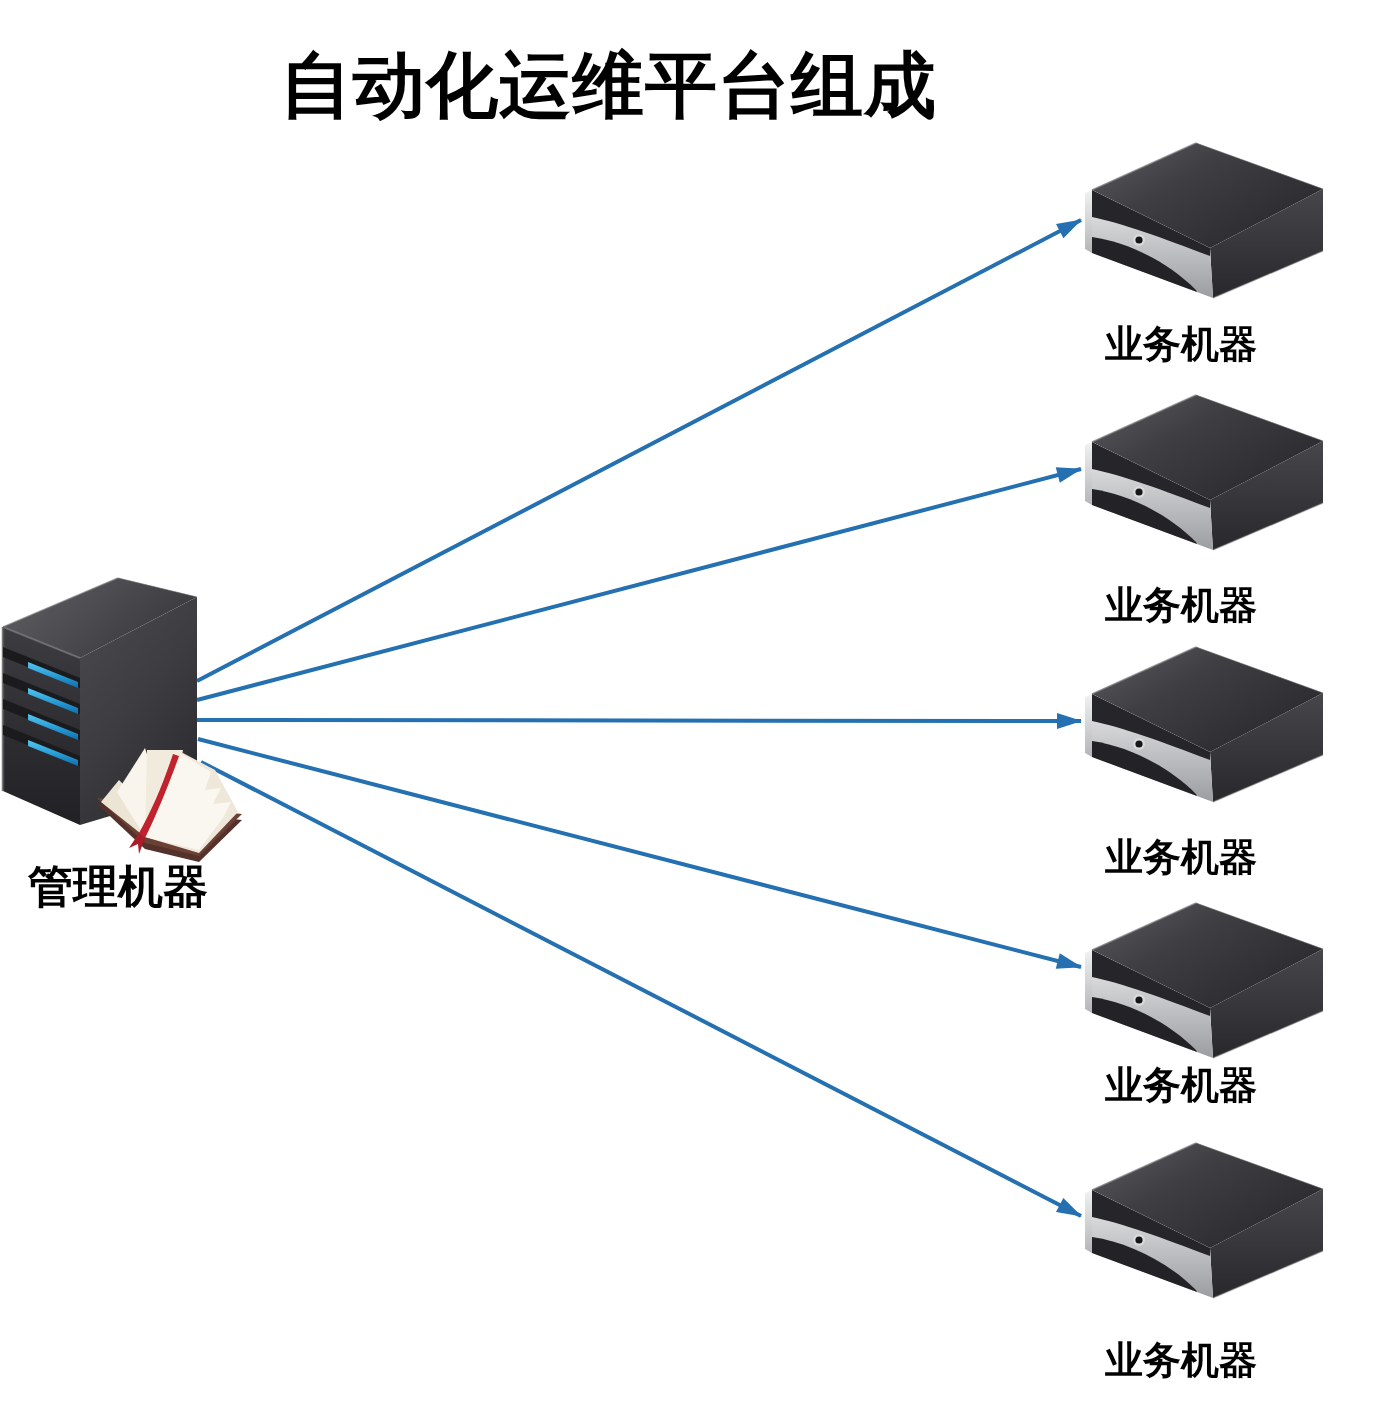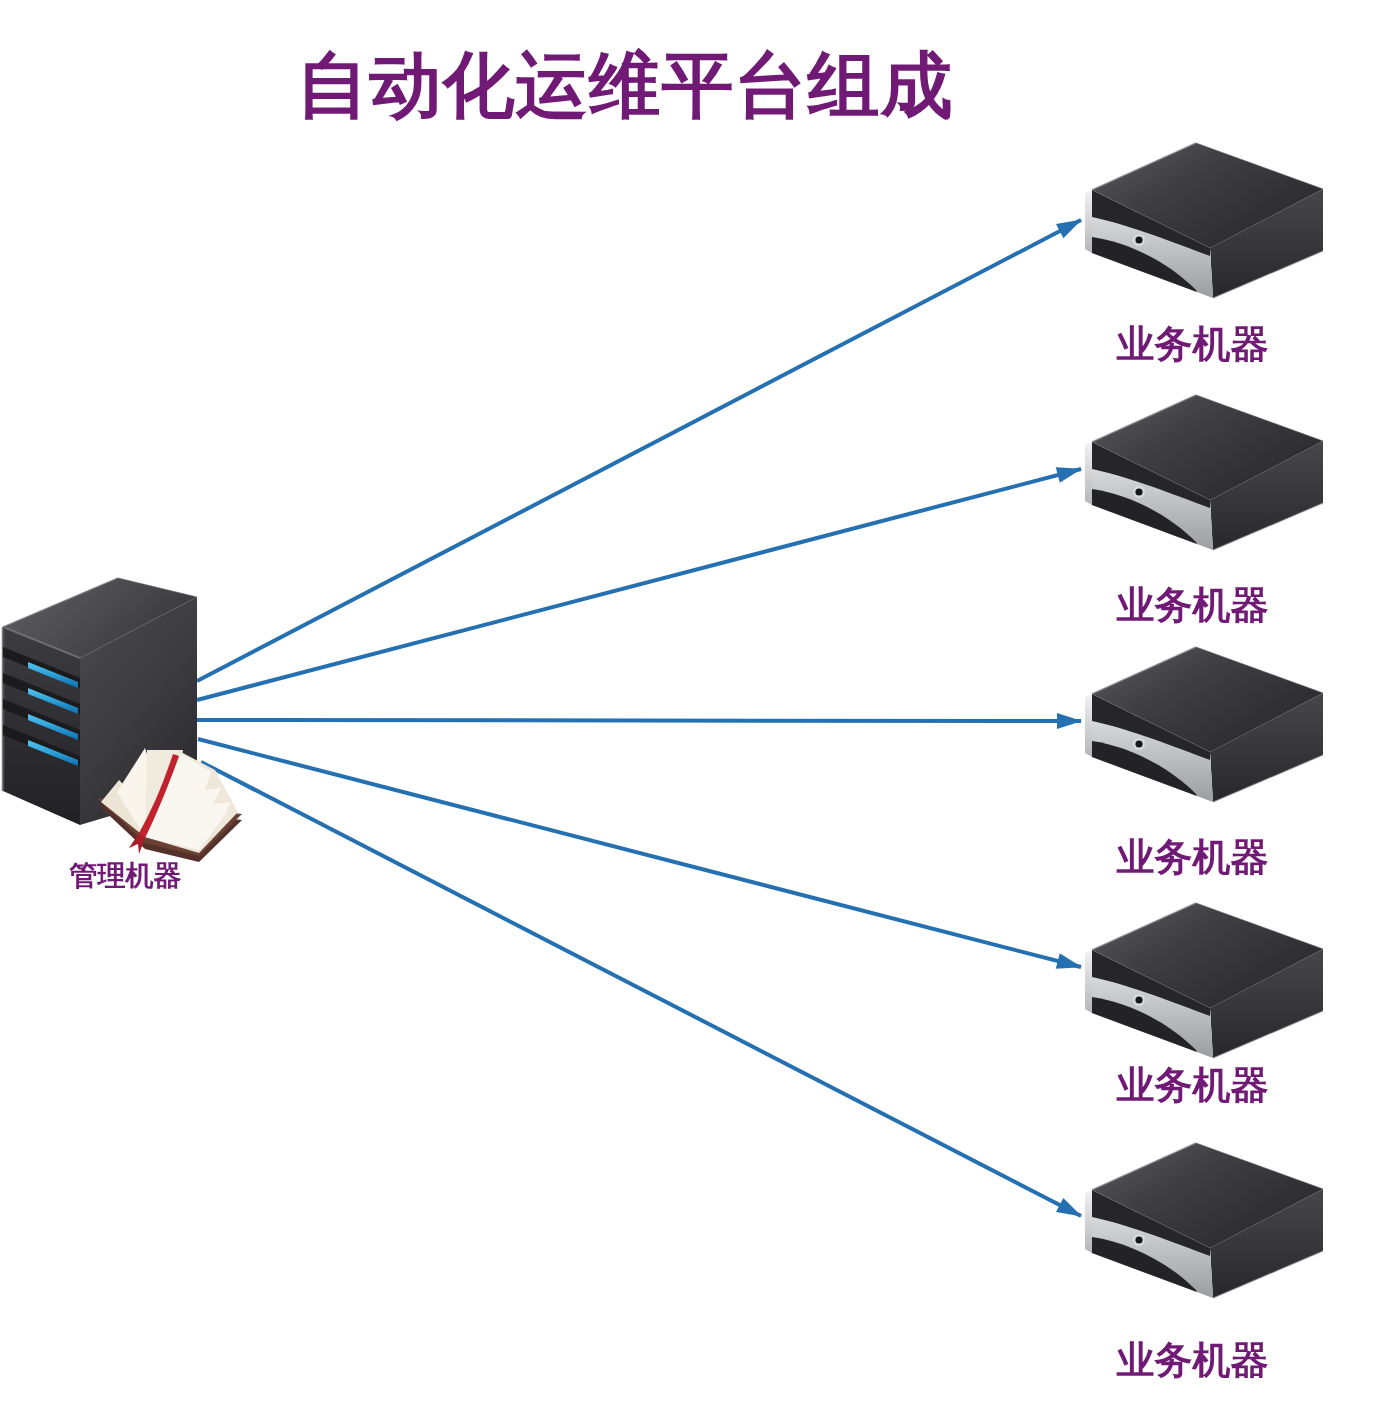--- a/index.html
+++ b/index.html
@@ -6,34 +6,33 @@
   #canvas{
     position:relative;
     width:1388px;height:1402px;
     background:#ffffff;
     overflow:hidden;
     font-family:"DejaVu Serif","Liberation Serif",serif;
   }
   #gfx{position:absolute;left:0;top:0;}
   .lbl{
     position:absolute;
-    color:#701a75;
-    text-align:center;
+    color:#000000;
     font-weight:bold;
     font-family:"DejaVu Serif","Liberation Serif",serif;
     white-space:nowrap;
   }
   #title{
     left:280px;top:44px;width:690px;
     font-size:72px;line-height:1.15;
     letter-spacing:1px;
   }
   #manager-label{
     left:28px;top:857px;width:195px;
-    font-size:28px;
+    font-size:45px;
   }
   .srv-lbl{width:175px;left:1105px;font-size:38px;font-family:Liberation Mono, monospace;}
   #srv-lbl-0{top:319px;}
   #srv-lbl-1{top:580px;}
   #srv-lbl-2{top:832px;}
   #srv-lbl-3{top:1060px;}
   #srv-lbl-4{top:1335px;}
 </style>
 </head>
 <body>

